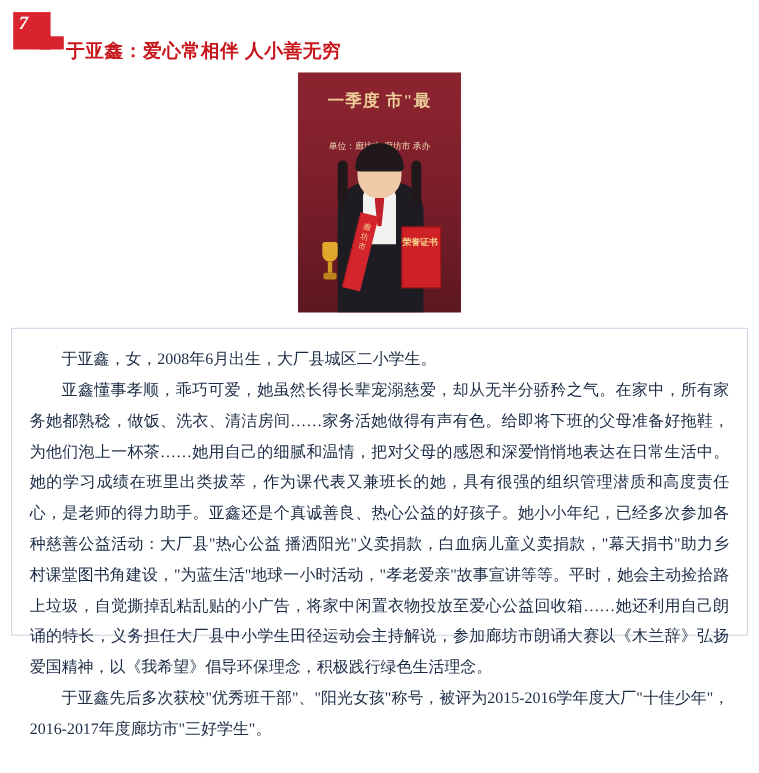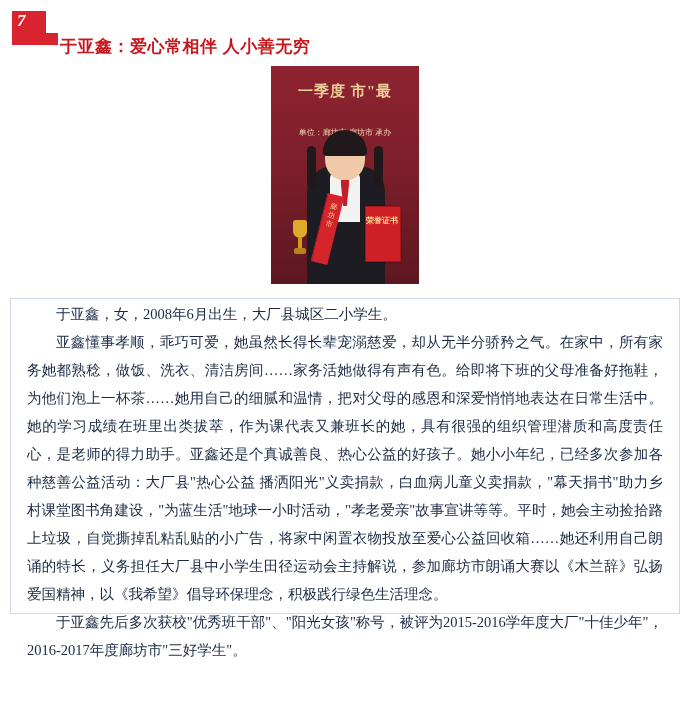--- a/index.html
+++ b/index.html
@@ -255,23 +255,23 @@
     font-family: "Liberation Serif", serif;
     text-align: center;
   }
 
   
   .body-panel {
     position: relative;
     margin: 14px 10px 0 10px;
     border: 1px solid #cfd8e6;
     background: #ffffff;
-    padding: 1px 16px 18px 16px;
+    padding: 14px 16px 18px 16px;
     box-sizing: border-box;
-    height: 316px;
+    height: 280px;
   }
   .para {
     color: #1b2a44;
     font-size: 14.5px;
     line-height: 28px;
     text-indent: 2em;
     text-align: justify;
     font-family: "Liberation Serif", "DejaVu Serif", serif;
     margin: 0;
   }

